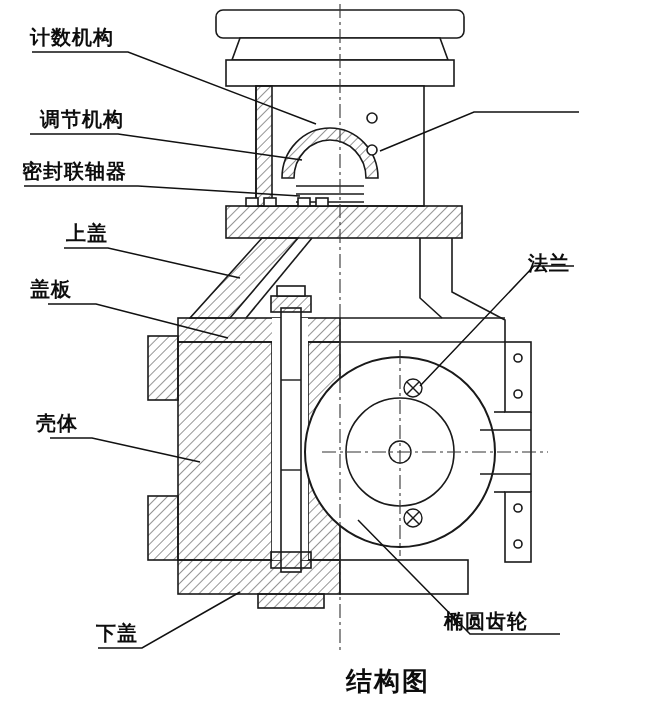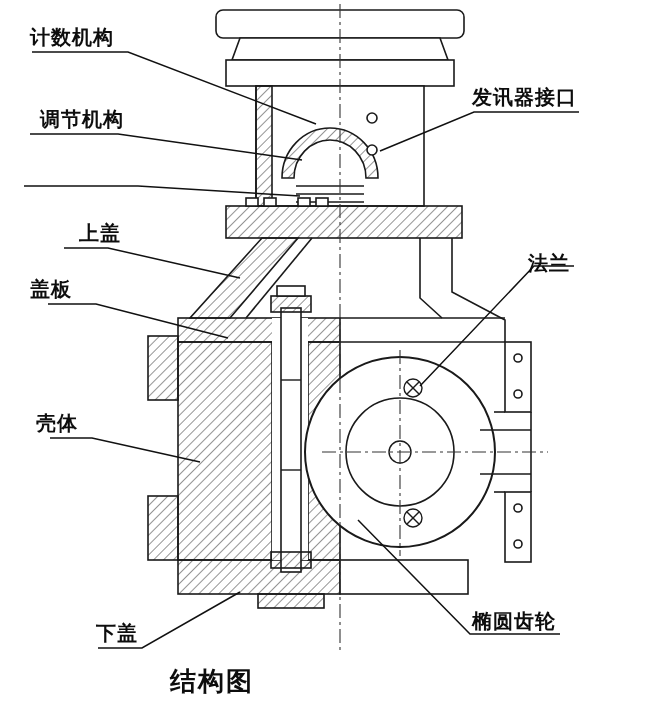--- a/index.html
+++ b/index.html
@@ -6,21 +6,21 @@
   .stage{
     position:relative;width:579px;height:704px;background:#ffffff;
     font-family:"Liberation Sans","DejaVu Sans",sans-serif;overflow:hidden;
   }
   .drawing-svg{position:absolute;left:0;top:0;}
   .part-label{
     position:absolute;font-size:20px;font-weight:700;color:#0d0d0d;
     letter-spacing:1px;white-space:nowrap;line-height:1.1;
   }
   .caption{
-    position:absolute;left:170px;top:664px;width:260px;text-align:left;
+    position:absolute;left:170px;top:664px;width:260px;text-align:right;
     font-size:26px;font-weight:700;color:#0d0d0d;letter-spacing:2px;
   }
 </style>
 </head>
 <body>
 
 <div class="stage">
 
   <svg class="drawing-svg" width="660" height="704" viewBox="0 0 660 704">
     <defs>
@@ -131,31 +131,31 @@
       <polyline points="50,438 92,438 200,462"></polyline>
       <polyline points="98,648 142,648 240,592"></polyline>
       <polyline points="580,112 474,112 380,151"></polyline>
       <polyline points="574,266 534,266 420,386"></polyline>
       <polyline points="560,634 470,634 358,520"></polyline>
     </g>
   </svg>
 
   <div class="part-label" style="left:30px;top:26px">计数机构</div>
 
-  <div class="part-label" style="left:472px;top:86px">发讯器接口</div>
 
   <div class="part-label" style="left:40px;top:108px">调节机构</div>
 
+  <div class="part-label" style="left:22px;top:160px">密封联轴器</div>
 
-  <div class="part-label" style="left:79px;top:222px">上盖</div>
+  <div class="part-label" style="left:66px;top:222px">上盖</div>
 
   <div class="part-label" style="left:528px;top:252px">法兰</div>
 
   <div class="part-label" style="left:30px;top:278px">盖板</div>
 
   <div class="part-label" style="left:36px;top:412px">壳体</div>
 
   <div class="part-label" style="left:96px;top:622px">下盖</div>
 
-  <div class="part-label" style="left:472px;top:610px">椭圆齿轮</div>
+  <div class="part-label" style="left:444px;top:610px">椭圆齿轮</div>
 
   <div class="caption">结构图</div>
 </div>
 
 </body></html>

